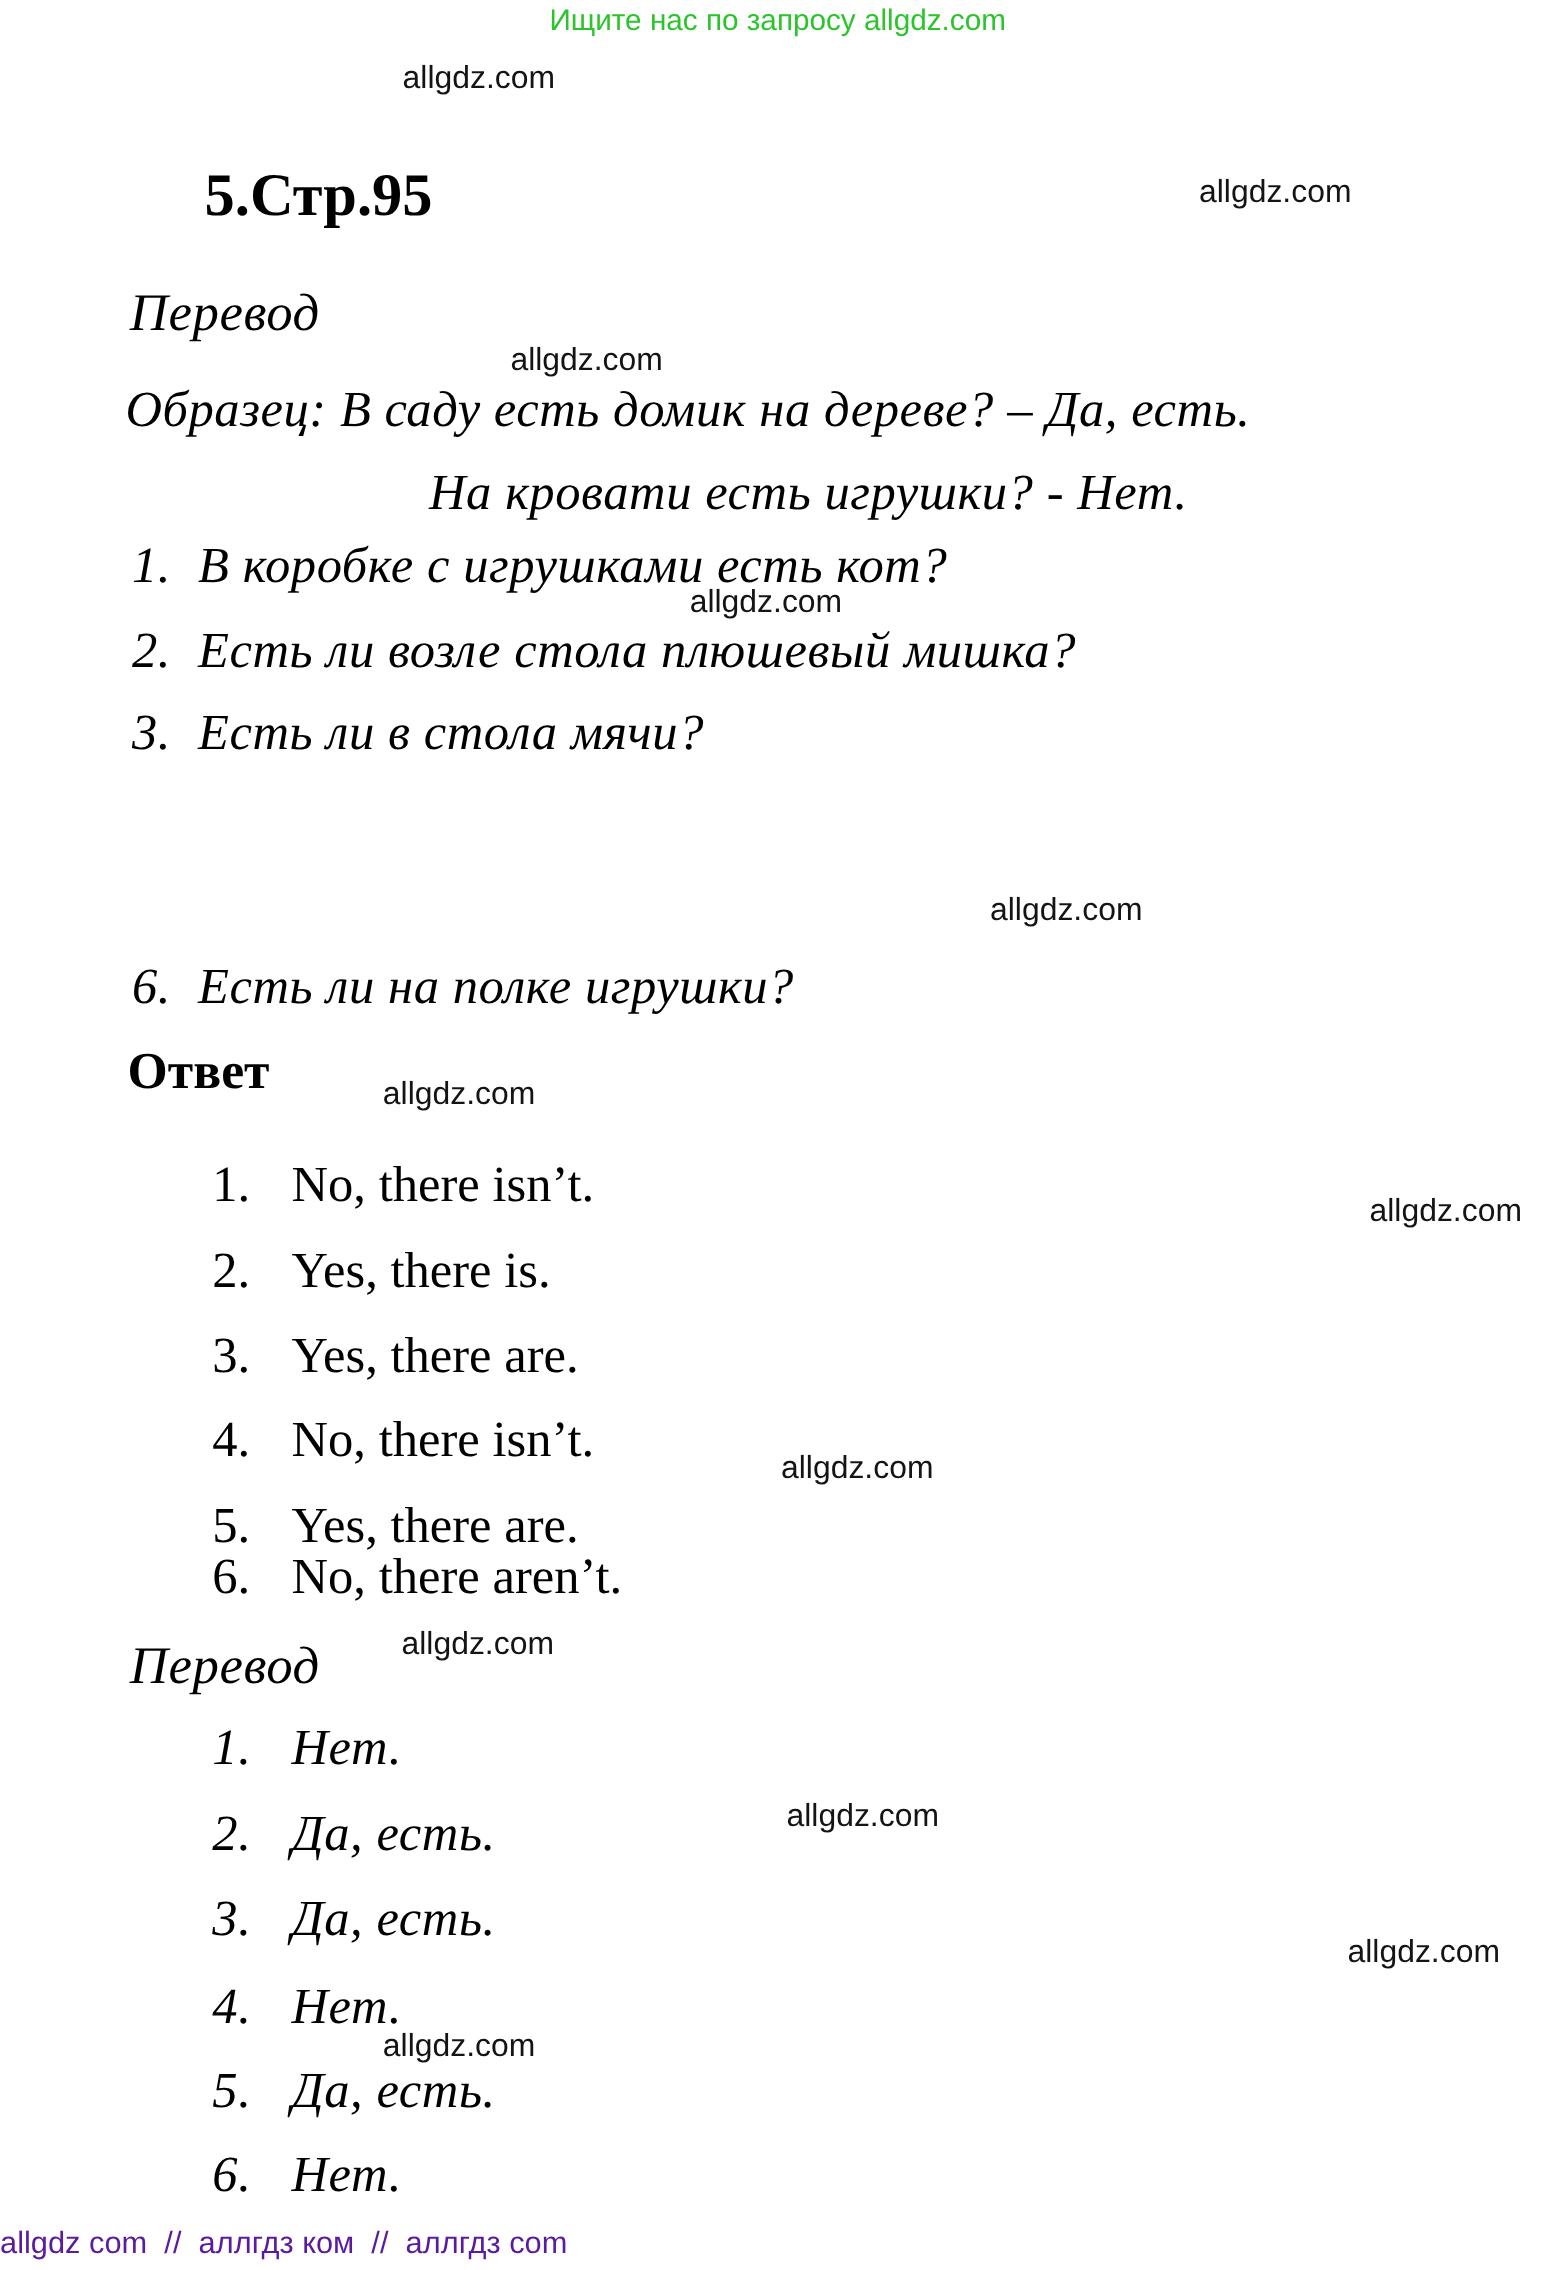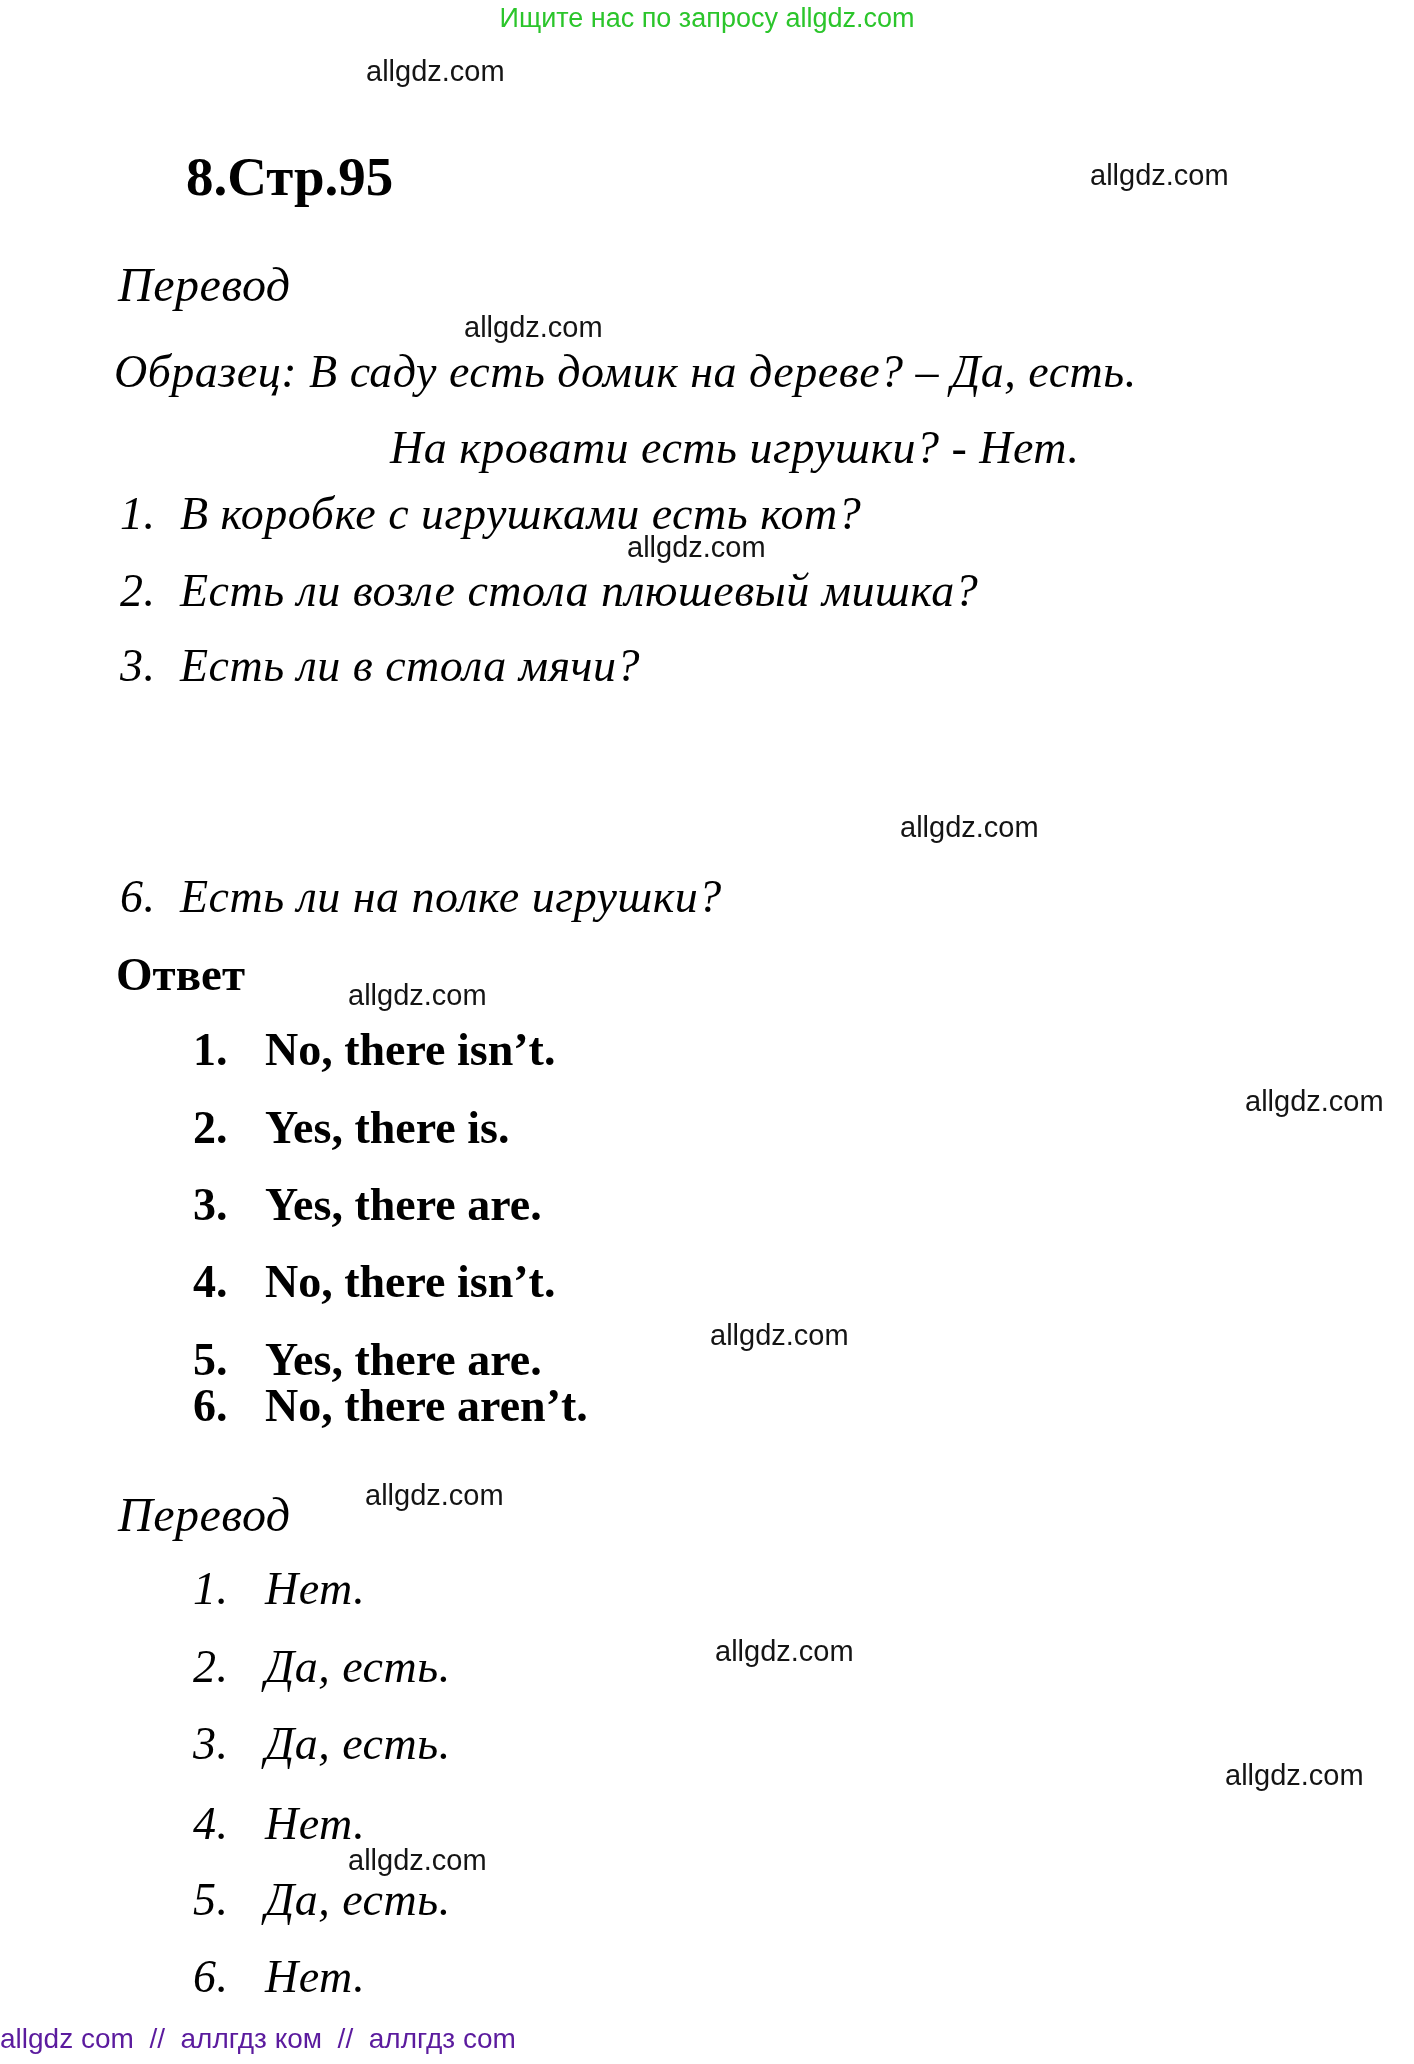--- a/index.html
+++ b/index.html
@@ -25,21 +25,21 @@
   }
   
   .title{left:186px;top:148px;font-size:55px;font-weight:bold;}
   .h-italic{font-size:48px;font-style:italic;letter-spacing:.5px;}
   .otvet{left:116px;top:950px;font-size:47px;font-weight:bold;}
   
   .it{font-size:46px;font-style:italic;letter-spacing:.5px;}
   .q{left:120px;}
   .q .num{display:inline-block;min-width:60px;}
   
-  .ans{left:193px;font-size:46px;font-weight:bold;}
+  .ans{left:193px;font-size:46px;font-weight:normal;margin-top:27px;}
   .ans .num{display:inline-block;min-width:72px;}
   
   .tr{left:193px;}
   .tr .num{display:inline-block;min-width:72px;}
   
   .footer{
     top:2024px;left:0;width:1414px;text-align:left;
     font-family:"Liberation Sans", sans-serif;
     font-size:28px;color:var(--footer-purple,#5b1b9e);
   }
@@ -57,21 +57,21 @@
   <div class="abs wm" style="left:627px;top:532px">allgdz.com</div>
   <div class="abs wm" style="left:900px;top:812px">allgdz.com</div>
   <div class="abs wm" style="left:348px;top:980px">allgdz.com</div>
   <div class="abs wm" style="left:1245px;top:1086px">allgdz.com</div>
   <div class="abs wm" style="left:710px;top:1320px">allgdz.com</div>
   <div class="abs wm" style="left:365px;top:1480px">allgdz.com</div>
   <div class="abs wm" style="left:715px;top:1636px">allgdz.com</div>
   <div class="abs wm" style="left:1225px;top:1760px">allgdz.com</div>
   <div class="abs wm" style="left:348px;top:1845px">allgdz.com</div>
 
-  <div class="abs title">8.Стр.95</div>
+  <div class="abs title">5.Стр.95</div>
   <div class="abs h-italic" style="left:118px;top:260px">Перевод</div>
 
   <div class="abs it" style="left:114px;top:348px">Образец: В саду есть домик на дереве? – Да, есть.</div>
   <div class="abs it" style="left:390px;top:424px">На кровати есть игрушки? - Нет.</div>
 
   <div class="abs it q" style="top:490px"><span class="num">1.</span><span>В коробке с игрушками есть кот?</span></div>
   <div class="abs it q" style="top:567px"><span class="num">2.</span><span>Есть ли возле стола плюшевый мишка?</span></div>
   <div class="abs it q" style="top:642px"><span class="num">3.</span><span>Есть ли в стола мячи?</span></div>
   <div class="abs it q" style="top:873px"><span class="num">6.</span><span>Есть ли на полке игрушки?</span></div>
 

